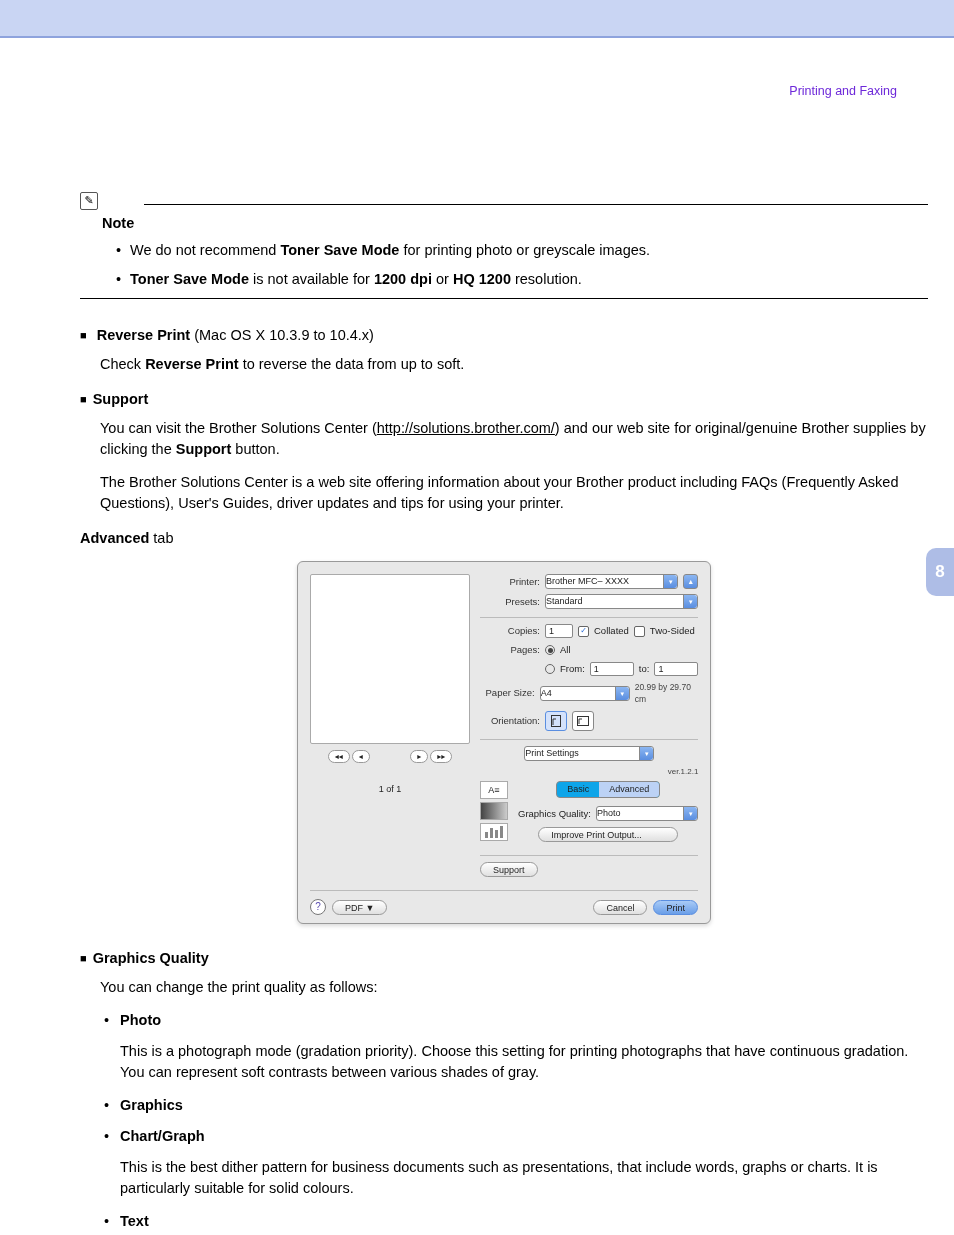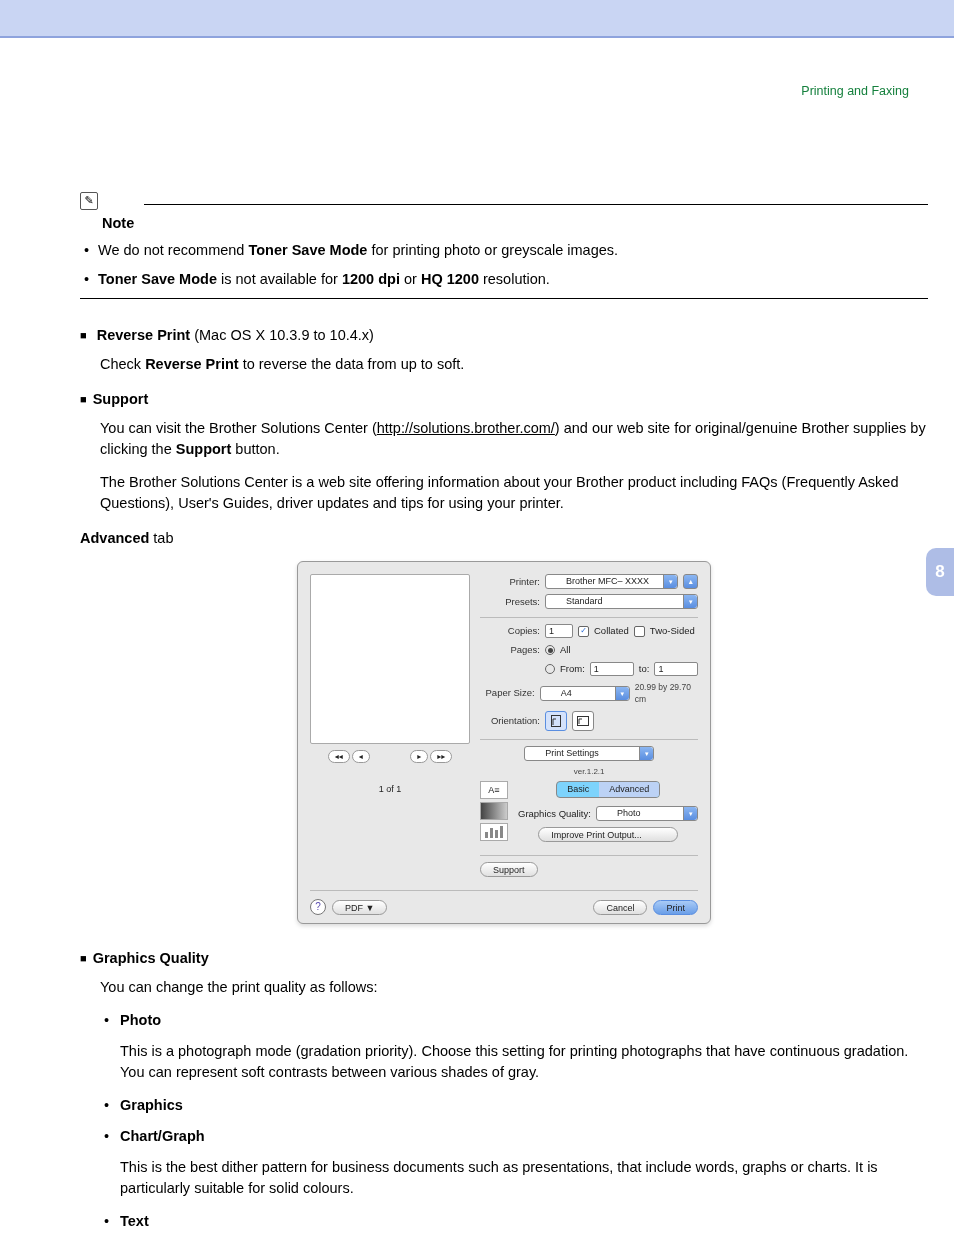--- a/index.html
+++ b/index.html
@@ -8,35 +8,35 @@
     font-family: Arial, Helvetica, sans-serif;
     font-size: 14.5px;
     color: #000;
     background: #fff;
     width: 954px;
     position: relative;
     line-height: 1.45;
   }
   .top-band { height: 38px; background: #c9d5f3; border-bottom: 2px solid #8ea3dd; }
   .header-title {
-    position: absolute; right: 45px; top: 82px;
-    font-size: 12.5px; color: #15803d;
+    position: absolute; right: 57px; top: 82px;
+    font-size: 12.5px; color: #6d28d9;
   }
   .content { padding: 130px 26px 40px 80px; }
   .note-section { margin-bottom: 26px; }
   .note-header { display: flex; align-items: center; margin-bottom: 6px; }
   .note-icon {
     display: inline-flex; width: 18px; height: 18px; margin-right: 4px;
     border: 1px solid #555; border-radius: 2px;
     align-items: center; justify-content: center; font-size: 11px;
   }
   .note-label { font-weight: bold; margin-right: 10px; margin-top: 45px; }
   .note-rule { flex: 1; border-top: 1px solid #000; height: 1px; margin-top: 6px; }
   .note-bullets { padding-left: 18px; margin: 4px 0; }
-  .note-bullets li { margin-bottom: 8px; list-style: none; position: relative; }
+  .note-bullets li { margin-bottom: 8px; list-style: none; position: relative; margin-left: 32px; }
   .note-bullets li::before { content: "•"; position: absolute; left: -14px; }
   .bold { font-weight: bold; }
   .sq-item { margin-bottom: 14px; }
   .sq-head { margin-bottom: 8px; }
   .sq-head::before { content: "■"; font-size: 11px; margin-right: 6px; position: relative; top: -1px; }
   .sq-body { padding-left: 20px; }
   .sq-body p { margin: 0 0 12px 0; }
   .underline { text-decoration: underline; }
   .adv-tab-label { margin: 6px 0 12px 0; }
   .dialog-wrap { display: flex; justify-content: center; margin: 8px 0 24px 0; }
@@ -57,21 +57,21 @@
     background: #fff; border: 1px solid #999; border-radius: 8px;
     padding: 0 6px; font-size: 8px; height: 13px; line-height: 11px;
     margin: 0 1px;
   }
   .pv-page { font-size: 9px; padding: 0 8px; line-height: 13px; margin-top: 33px; }
   .dlg-right { flex: 1; }
   .row { display: flex; align-items: center; margin-bottom: 5px; gap: 5px; }
   .row-label { width: 60px; text-align: right; color: #333; }
   .select {
     background: #fff; border: 1px solid #888; border-radius: 3px;
-    height: 15px; padding: 0 20px; font-size: 9px; line-height: 13px;
+    height: 15px; padding: 0 0; font-size: 9px; line-height: 13px;
     display: flex; align-items: center; position: relative; flex: 1;
   }
   .select-arrow {
     position: absolute; right: 0; top: 0; width: 14px; height: 100%;
     background: linear-gradient(#8bb6f2, #5a8ee0); border-left: 1px solid #888;
     border-radius: 0 3px 3px 0; display: flex; align-items: center; justify-content: center;
     color: #fff; font-size: 7px;
   }
   .sq-btn {
     width: 15px; height: 15px; background: linear-gradient(#8bb6f2, #5a8ee0);
@@ -94,25 +94,25 @@
   }
   .radio.on::after { content: ""; width: 5px; height: 5px; background: #444; border-radius: 50%; }
   .dim-text { font-size: 8.5px; color: #444; }
   .orient-btn {
     width: 22px; height: 20px; background: #fff; border: 1px solid #888;
     border-radius: 3px; display: flex; align-items: center; justify-content: center;
     font-size: 10px;
   }
   .orient-btn.sel { background: #d4e2fb; border-color: #5a8ee0; }
   .sep-line { border-top: 1px solid #bbb; margin: 8px 0 6px 0; }
-  .ver-txt { text-align: center; font-size: 8px; color: #444; margin-bottom: 4px; }
+  .ver-txt { text-align: right; font-size: 8px; color: #444; margin-bottom: 4px; }
   .tab-row { display: flex; justify-content: center; margin-bottom: 8px; }
   .tab-pill {
     display: flex; border: 1px solid #888; border-radius: 4px; overflow: hidden;
-    background: #7dd3fc; font-size: 9px;
+    background: #0ea5e9; font-size: 9px;
   }
   .tab-seg { padding: 1px 10px; }
   .tab-seg.active { background: #bcd2f5; }
   .icon-strip { display: flex; flex-direction: column; gap: 3px; width: 30px; }
   .icon-strip .ico {
     width: 28px; height: 18px; border: 1px solid #aaa; background: #fff;
     font-size: 9px; display: flex; align-items: center; justify-content: center;
   }
   .chart-ico {
     width: 28px; height: 18px; border: 1px solid #aaa; background: #fff;

